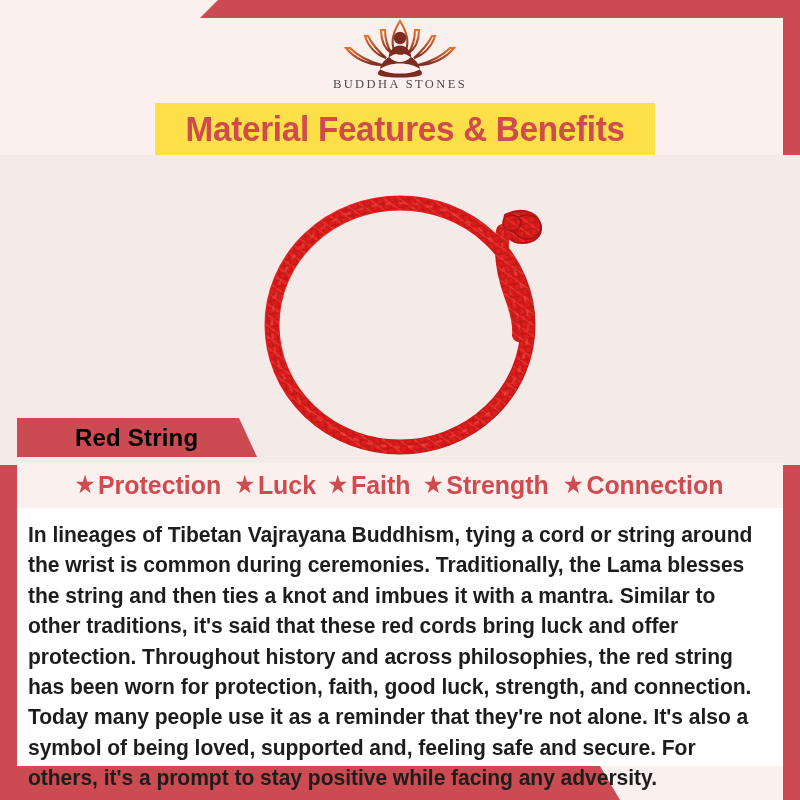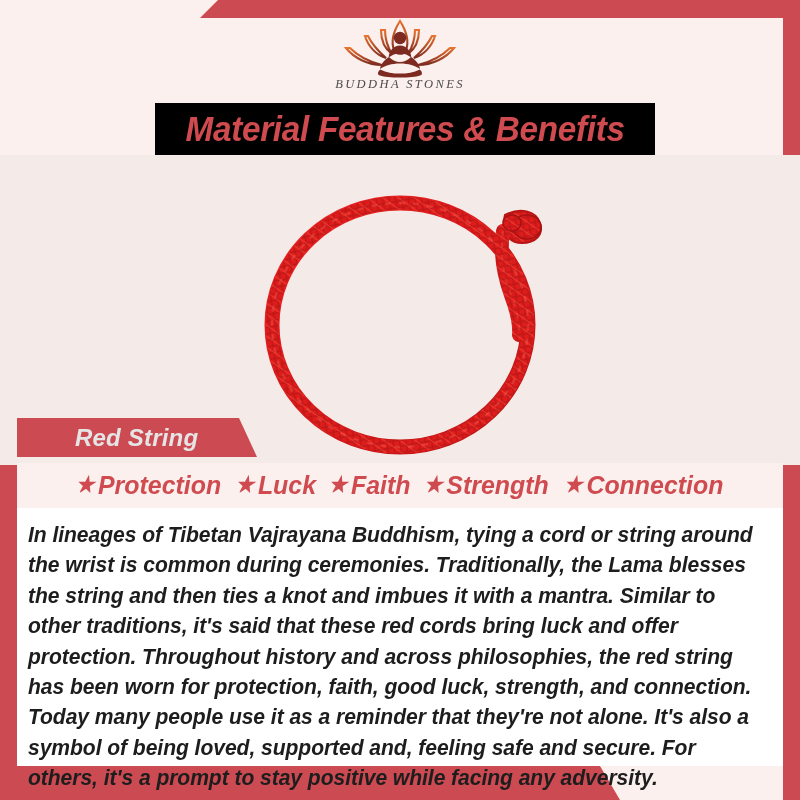--- a/index.html
+++ b/index.html
@@ -13,21 +13,20 @@
     font-family: "Liberation Sans", sans-serif;
     overflow: hidden;
   }
 
   #page {
     position: relative;
     width: 800px;
     height: 800px;
     background: #fbf0ee;
     overflow: hidden;
-    font-style: italic;
   }
 
   
   .frame-top-band {
     position: absolute;
     top: 0;
     left: 200px;
     width: 600px;
     height: 18px;
     background: #cc4a51;
@@ -88,21 +87,21 @@
     font-weight: 400;
   }
 
   
   .title-band {
     position: absolute;
     top: 103px;
     left: 155px;
     width: 500px;
     height: 52px;
-    background: #000000;
+    background: #fde047;
     display: flex;
     align-items: center;
     justify-content: center;
   }
   .title-text {
     font-family: "Liberation Sans Narrow", "Liberation Sans", sans-serif;
     font-weight: bold;
     font-size: 35px;
     letter-spacing: -0.3px;
     color: #cf4b4f;
@@ -134,21 +133,21 @@
     top: 418px;
     left: 17px;
     width: 240px;
     height: 39px;
     background: #cc4a51;
     clip-path: polygon(0 0, 222px 0, 240px 100%, 0 100%);
     display: flex;
     align-items: center;
   }
   .banner-label {
-    color: #e5e5e5;
+    color: #000000;
     font-size: 24px;
     font-weight: bold;
     letter-spacing: 0.2px;
     margin-left: 58px;
   }
 
   
   .keywords {
     position: absolute;
     top: 463px;

